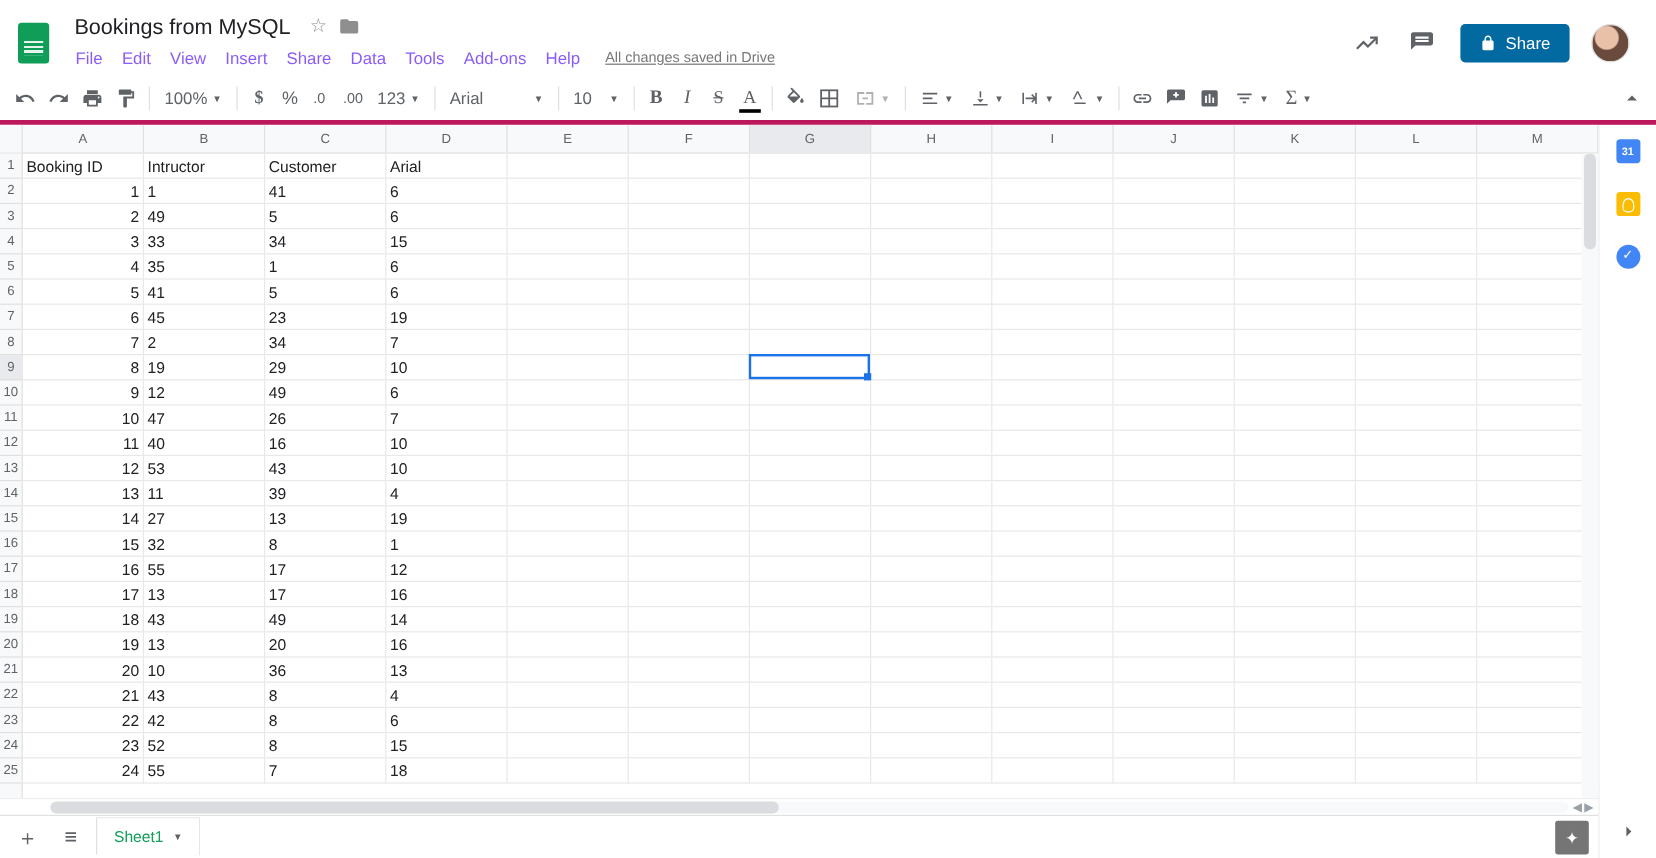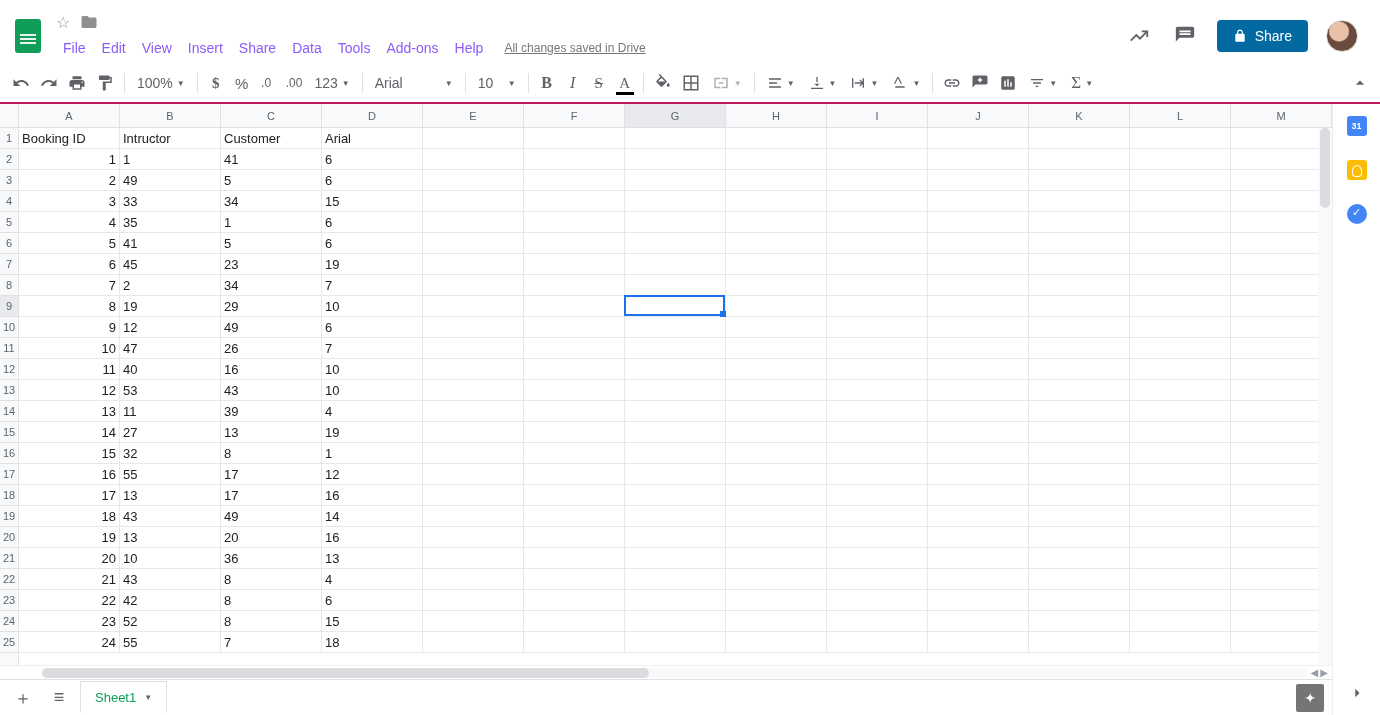--- a/index.html
+++ b/index.html
@@ -19,21 +19,21 @@
   .menubar { display:flex; gap: 2px; height: 28px; align-items:center; }
   .menu-item { padding: 4px 7px; font-size: 14px; color: #8b5cf6; cursor:pointer; border-radius:2px; }
   .menu-status { margin-left: 12px; color:#777; text-decoration: underline; cursor:pointer; font-size:12px; }
   .header-spacer { flex: 1; }
   .header-right { display:flex; align-items:center; gap: 18px; padding-right: 10px;}
   .ic-btn { color:#5f6368; cursor:pointer; display:flex; align-items:center; justify-content:center; width:28px; height:28px; }
   .share-btn { background:#0369a1; color:#fff; font-weight:500; font-size:14px; padding: 8px 16px; border-radius:4px; display:flex; align-items:center; gap:8px; cursor:pointer; border:none; }
   .avatar { width:32px; height:32px; border-radius:50%; background: radial-gradient(circle at 40% 35%, #e8c1a8 0 35%, #6b4a3e 40% 100%); border:1px solid #ddd; }
   
   
-  .toolbar { height: 40px; border-bottom: 2px solid #be185d; display:flex; align-items:center; padding: 0 40px 0 8px; gap: 2px; position:relative; }
+  .toolbar { height: 40px; border-bottom: 4px solid #be185d; display:flex; align-items:center; padding: 0 40px 0 8px; gap: 2px; position:relative; }
   .tb-btn { min-width: 24px; height: 26px; display:flex; align-items:center; justify-content:center; color:#5f6368; cursor:pointer; padding:0 4px; border-radius:2px; font-size:15px;}
   .tb-sep { width:1px; height:20px; background:#e0e0e0; margin: 0 4px; }
   .tb-combo { display:flex; align-items:center; gap:4px; padding:0 6px; color:#5f6368; cursor:pointer; font-size:14px;}
   .caret { font-size:8px; color:#5f6368; }
   .text-color-underline { position:relative; }
   .text-color-underline::after { content:""; position:absolute; left:3px; right:3px; bottom:1px; height:3px; background:#000; }
   .toolbar-collapse { position:absolute; right:10px; color:#5f6368; cursor:pointer; }
   
   
   .fx-bar { height: 24px; border-bottom: 1px solid #e0e0e0; display:flex; align-items:center; }
@@ -90,20 +90,21 @@
 <body>
 
 <div class="app">
 
   <div class="header">
     <div class="logo">
         <div class="logo-box"></div>
       </div>
     <div class="title-block">
       <div class="title-row">
+        <span class="doc-title">Bookings from MySQL</span>
         <span class="star">☆</span>
         <span class="folder">
           <svg width="18" height="18" viewBox="0 0 24 24" fill="#8f8f8f">
               <path d="M10 4H4c-1.1 0-2 .9-2 2v12c0 1.1.9 2 2 2h16c1.1 0 2-.9 2-2V8c0-1.1-.9-2-2-2h-8l-2-2z"></path>
             </svg>
         </span>
       </div>
       <div class="menubar" id="menubar">
           <span class="menu-item">File</span>
           <span class="menu-item">Edit</span>

